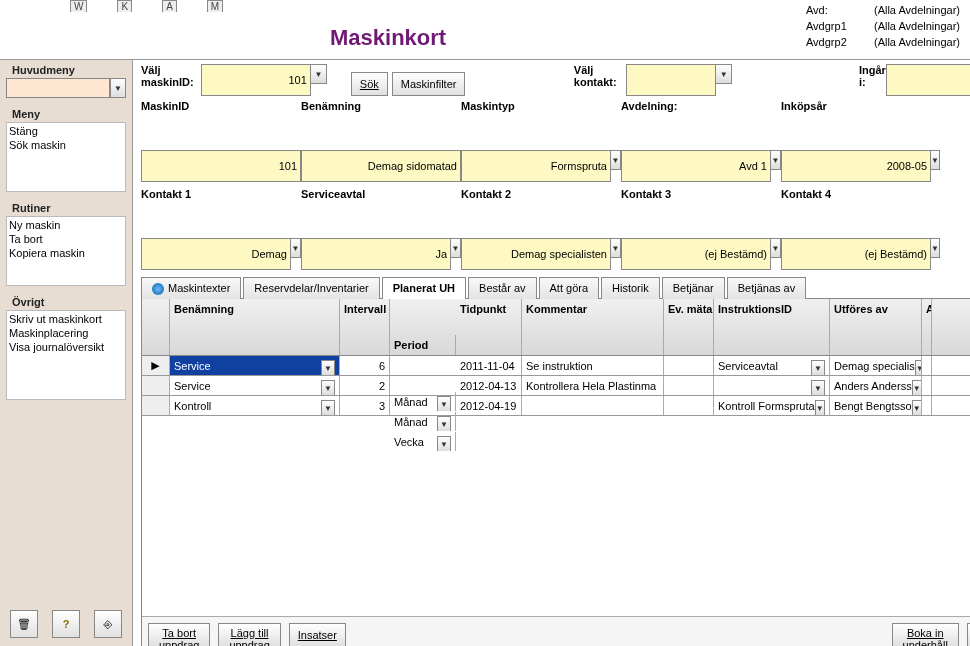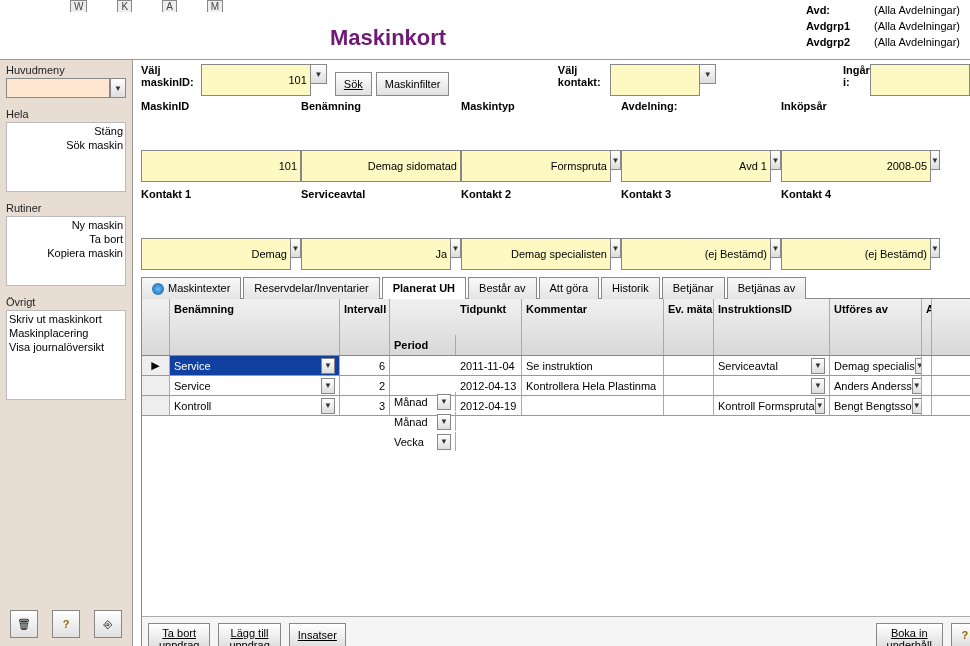--- a/index.html
+++ b/index.html
@@ -4,33 +4,33 @@
 <style>
 * { box-sizing: border-box; margin: 0; padding: 0; font-family: Arial, sans-serif; font-size: 11px; }
 body { background: #fff; width: 970px; height: 646px; overflow: hidden; position: relative; }
 
 .top-bar { position: relative; height: 60px; border-bottom: 1px solid #999; }
 .tab-handles { position: absolute; top: 0; left: 70px; display: flex; gap: 30px; }
 .tab-handle { border: 1px solid #888; border-bottom: none; padding: 0 3px; font-size: 10px; color: #444; background: #eee; }
 .app-title { position: absolute; top: 25px; left: 330px; font-size: 22px; font-weight: bold; color: #701a75; }
 .avd-block { position: absolute; right: 10px; top: 2px; text-align: left; }
 .avd-row { display: flex; gap: 8px; line-height: 16px; }
-.avd-label { font-weight: bold; width: 60px; }
+.avd-label { font-weight: normal; width: 60px; }
 .avd-val { color: #000; }
 
 .main-layout { display: flex; height: 586px; }
 
 .sidebar { width: 150px; background: #e8ddd3; border-right: 1px solid #999; display: flex; flex-direction: column; }
-.side-section-title { font-weight: normal; padding: 4px 6px 2px; color: #222; border-radius: 7px; }
+.side-section-title { font-weight: bold; padding: 4px 12px 2px; color: #222; border-radius: 7px; }
 .side-combo-wrap { padding: 0 6px 6px; display: flex; }
 .side-combo { flex: 1; height: 20px; background: #ffe6d0; border: 1px solid #888; }
 .side-combo-btn { width: 16px; height: 20px; border: 1px solid #888; background: linear-gradient(#fff,#ddd); display: flex; align-items: center; justify-content: center; }
 .side-list { background: #fff; margin: 0 6px 6px; border: 1px solid #bbb; min-height: 50px; padding: 1px 2px; }
 .side-list-item { line-height: 14px; cursor: pointer; }
-.side-list.tall { min-height: 70px; text-align: right; }
+.side-list.tall { min-height: 70px; }
 .side-list.taller { min-height: 90px; }
 .side-spacer { flex: 1; }
 .side-icons { display: flex; gap: 14px; padding: 8px 10px; }
 .side-icon-btn { width: 28px; height: 28px; border: 1px solid #888; background: linear-gradient(#fff,#e0e0e0); display: flex; align-items: center; justify-content: center; font-size: 15px; cursor: pointer; }
 
 .content { flex: 1; padding: 4px 8px 8px 8px; position: relative; }
 
 .filter-row { display: flex; align-items: flex-start; gap: 8px; margin-bottom: 4px; }
 .filter-block { display: flex; flex-direction: row; }
 .lbl { font-weight: bold; margin-bottom: 2px; }
@@ -60,21 +60,21 @@
 .col-interval { width: 50px; text-align: right; }
 .col-period { width: 66px; margin-top: 36px; }
 .col-time { width: 66px; }
 .col-comment { width: 142px; }
 .col-ev { width: 50px; }
 .col-instr { width: 116px; }
 .col-utf { width: 92px; }
 .col-end { width: 10px; }
 .grid-body { flex: 1; overflow: hidden; background: #fff; }
 .grid-row { display: flex; border-bottom: 1px solid #999; height: 20px; align-items: stretch; }
-.gc { display: flex; align-items: center; height: 100%; }
+.gc { display: flex; align-items: flex-start; height: 100%; }
 .gc.numeric { justify-content: flex-end; }
 .row-marker { display: flex; align-items: center; justify-content: center; background: #eee; }
 .sel-cell { background: #1040a0; color: #fff; }
 .mini-combo-btn { width: 14px; height: 16px; border: 1px solid #888; background: linear-gradient(#fff,#ddd); display: flex; align-items: center; justify-content: center; cursor: pointer; margin-left: auto; }
 
 .grid-footer { display: flex; align-items: center; gap: 8px; padding: 6px; border-top: 1px solid #aaa; background: #f5f5f5; }
 .grid-footer .spacer { flex: 1; }
 .btn-multi { display: flex; flex-direction: column; align-items: center; line-height: 12px; padding: 3px 10px; }
 .help-btn { width: 28px; font-weight: bold; color: #8a6d00; }
 
@@ -116,21 +116,21 @@
 
   <div class="sidebar">
     <div class="side-section-title">Huvudmeny</div>
     <div class="side-combo-wrap">
       <div class="side-combo"></div>
       <div class="side-combo-btn">
           <span class="chev">▼</span>
         </div>
     </div>
 
-    <div class="side-section-title">Hela</div>
+    <div class="side-section-title">Meny</div>
     <div class="side-list tall">
       <div class="side-list-item">Stäng</div>
       <div class="side-list-item">Sök maskin</div>
     </div>
 
     <div class="side-section-title">Rutiner</div>
     <div class="side-list tall">
       <div class="side-list-item">Ny maskin</div>
       <div class="side-list-item">Ta bort</div>
       <div class="side-list-item">Kopiera maskin</div>
@@ -162,21 +162,21 @@
     <div class="filter-row">
       <div class="filter-block">
         <span class="lbl">Välj maskinID:</span>
         <div class="combo-wrap">
           <input class="combo-input" style="width: 110px;" value="101">
           <div class="combo-btn">
               <span class="chev">▼</span>
             </div>
         </div>
       </div>
-      <div style="display:flex;gap:4px;align-self:flex-end;">
+      <div style="display:flex;gap:4px;align-self:flex-end;margin-left:16px;">
         <button class="btn"><span class="underline">Sök</span></button>
         <button class="btn"><span>Maskinfilter</span></button>
       </div>
       <div style="width:100px"></div>
       <div class="filter-block">
         <span class="lbl">Välj kontakt:</span>
         <div class="combo-wrap">
           <input class="combo-input" style="width: 90px;" value="">
           <div class="combo-btn">
               <span class="chev">▼</span>

